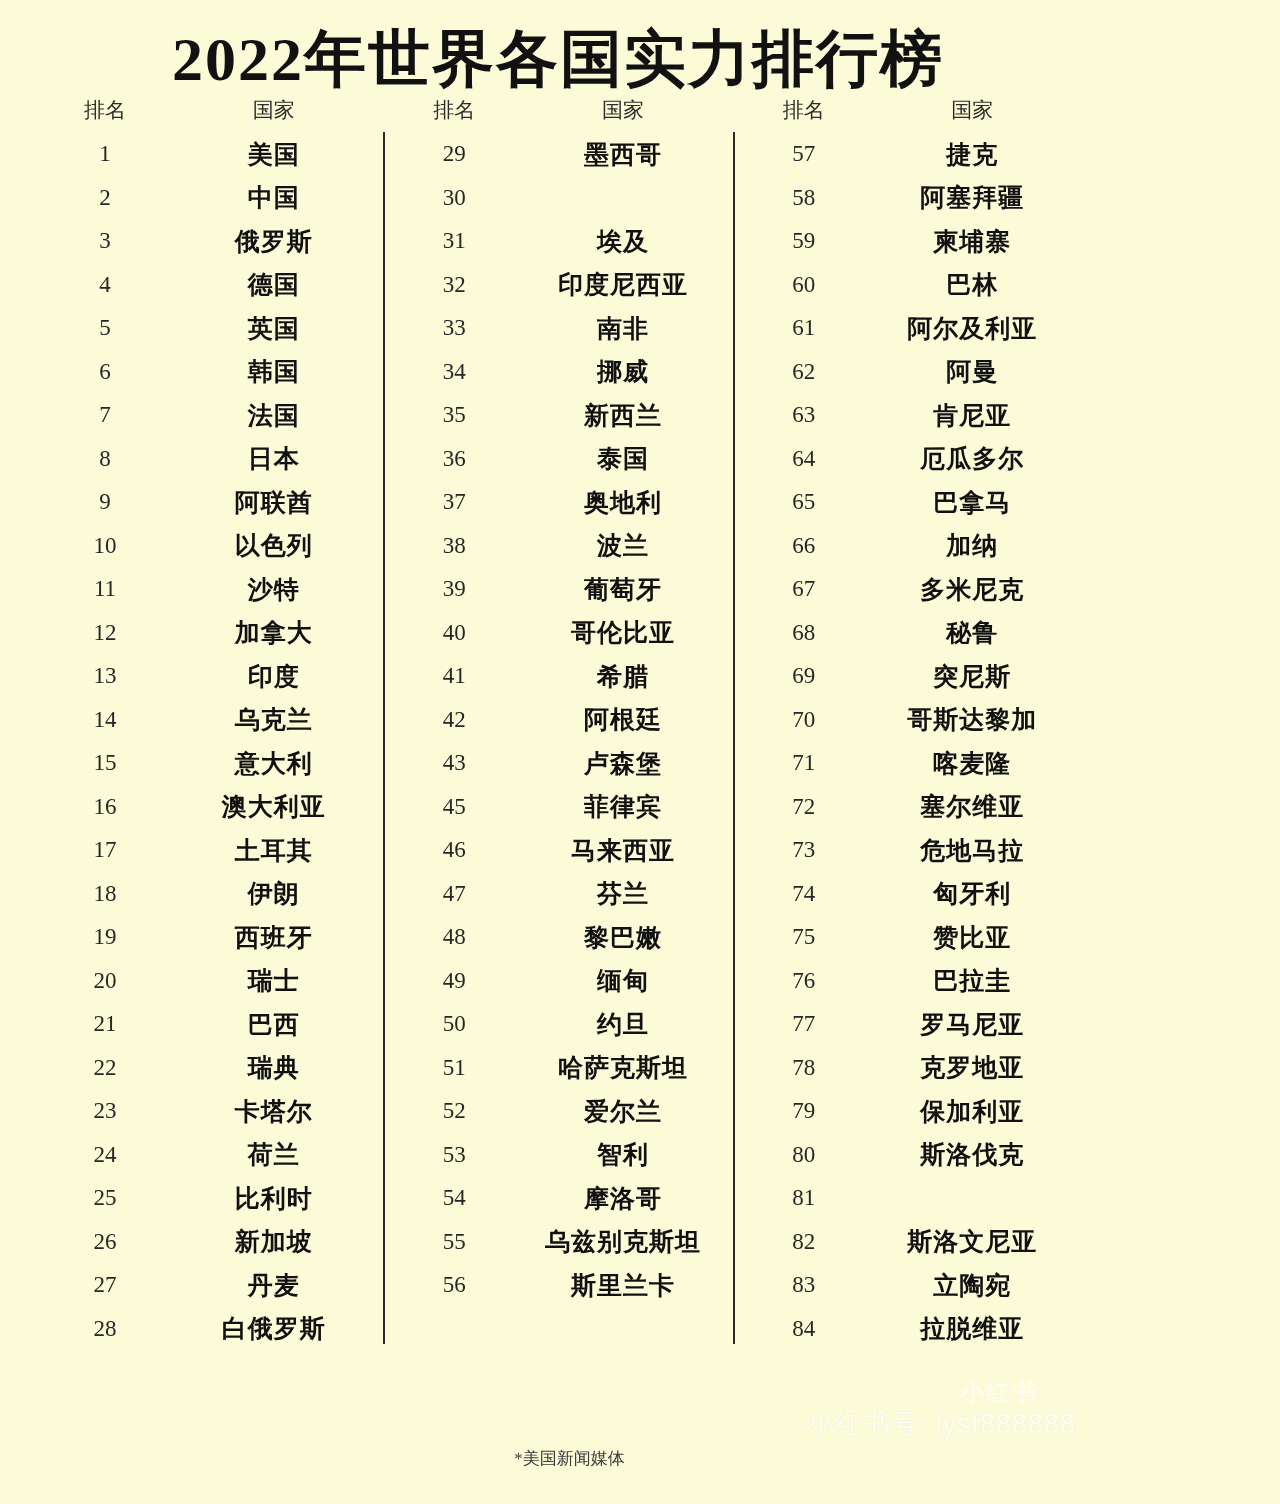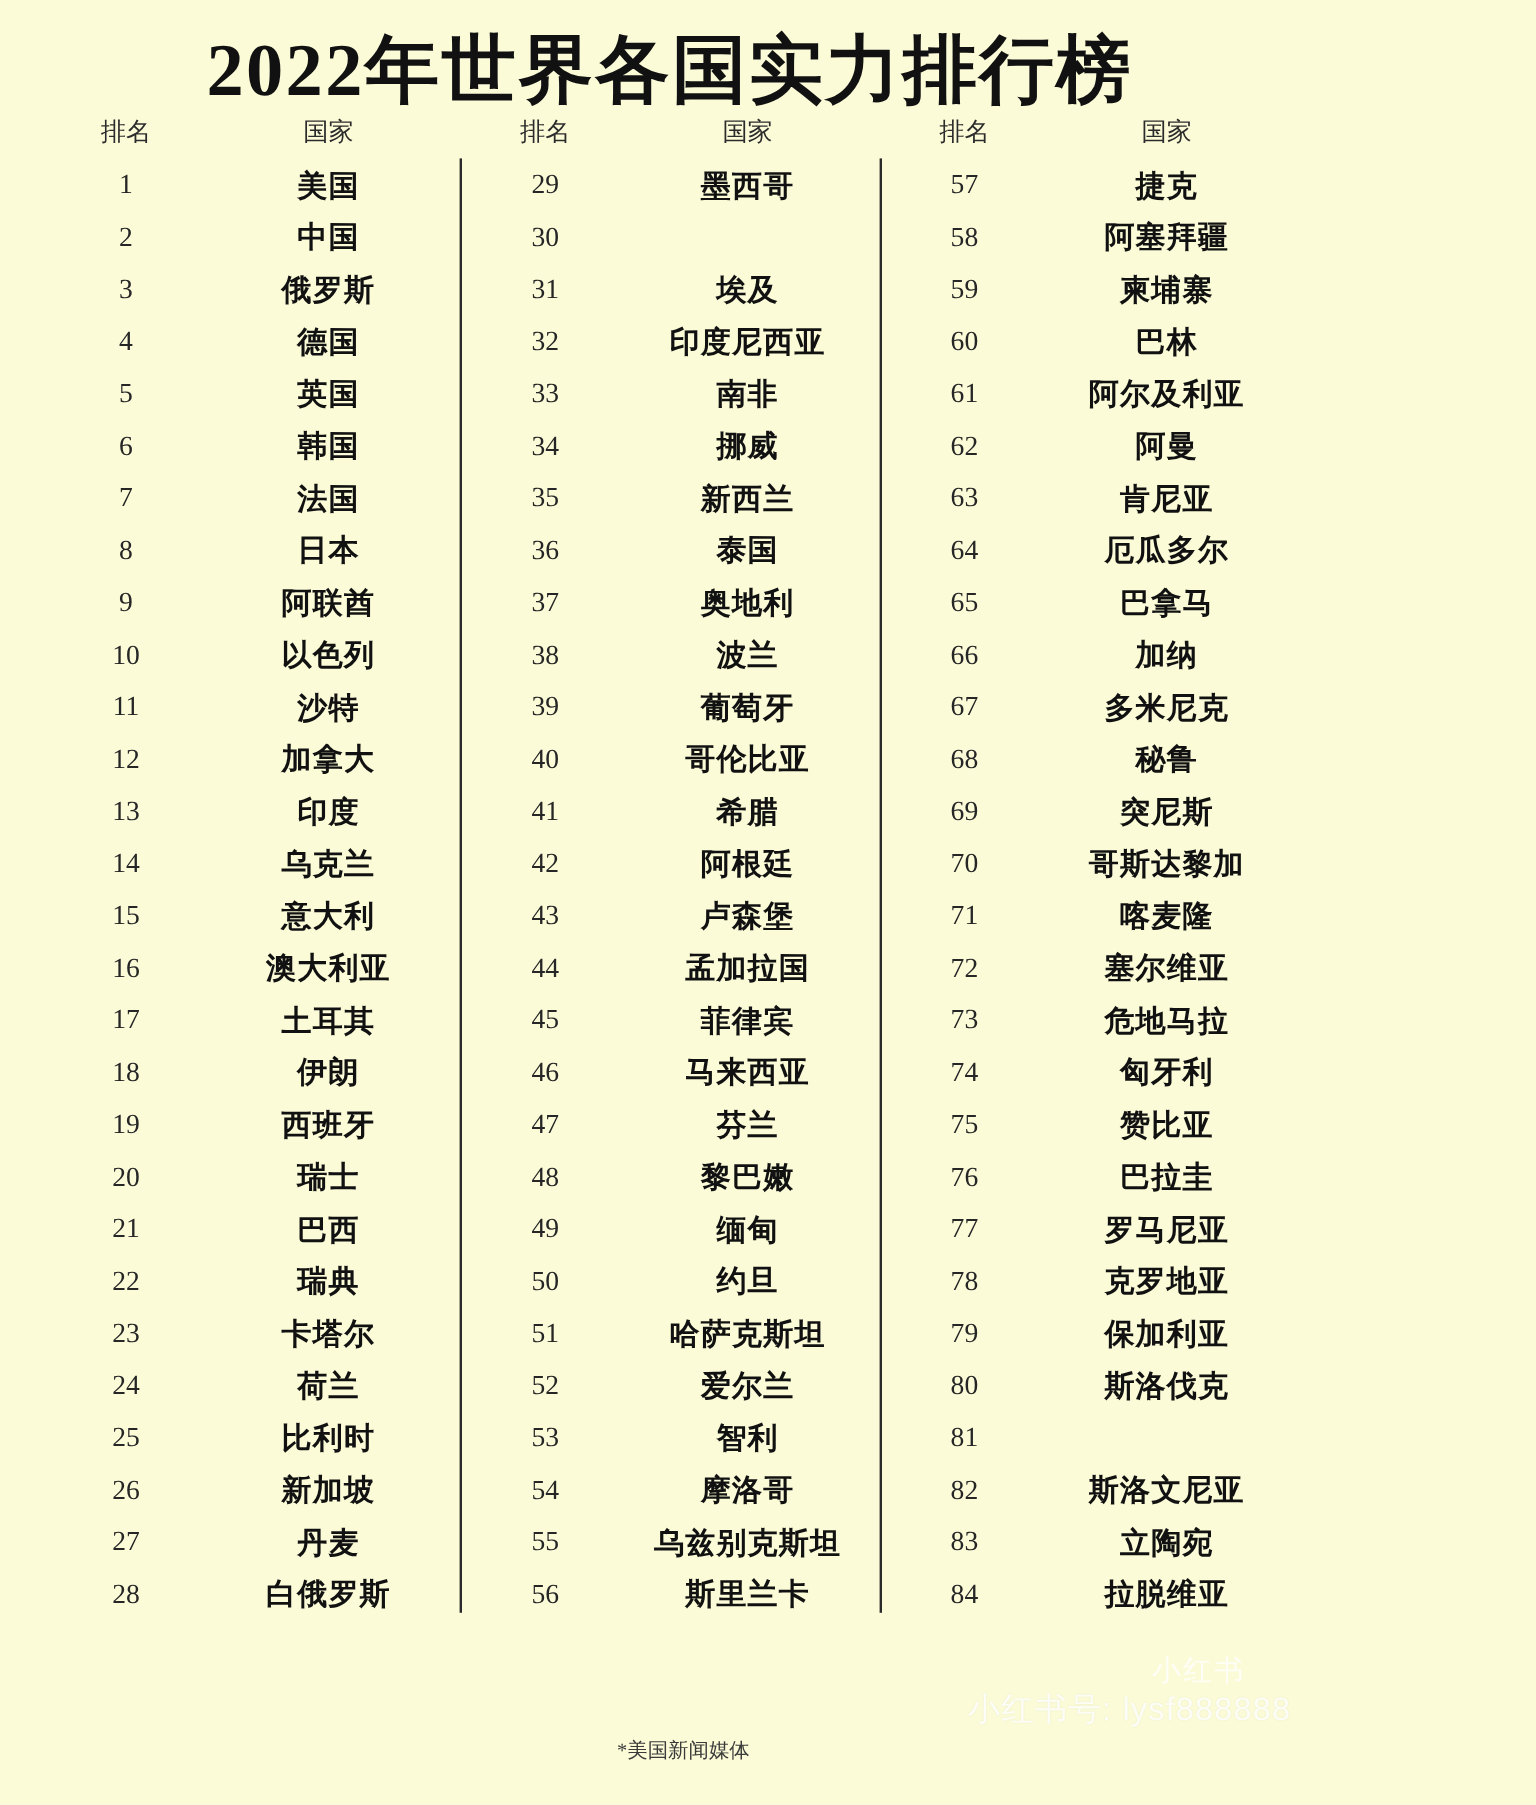--- a/index.html
+++ b/index.html
@@ -304,24 +304,20 @@
           </div>
           <div class="row">
             <div class="rank">42</div>
             <div class="country">阿根廷</div>
           </div>
           <div class="row">
             <div class="rank">43</div>
             <div class="country">卢森堡</div>
           </div>
           <div class="row">
-            <div class="rank">44</div>
-            <div class="country">孟加拉国</div>
-          </div>
-          <div class="row">
             <div class="rank">45</div>
             <div class="country">菲律宾</div>
           </div>
           <div class="row">
             <div class="rank">46</div>
             <div class="country">马来西亚</div>
           </div>
           <div class="row">
             <div class="rank">47</div>
             <div class="country">芬兰</div>

